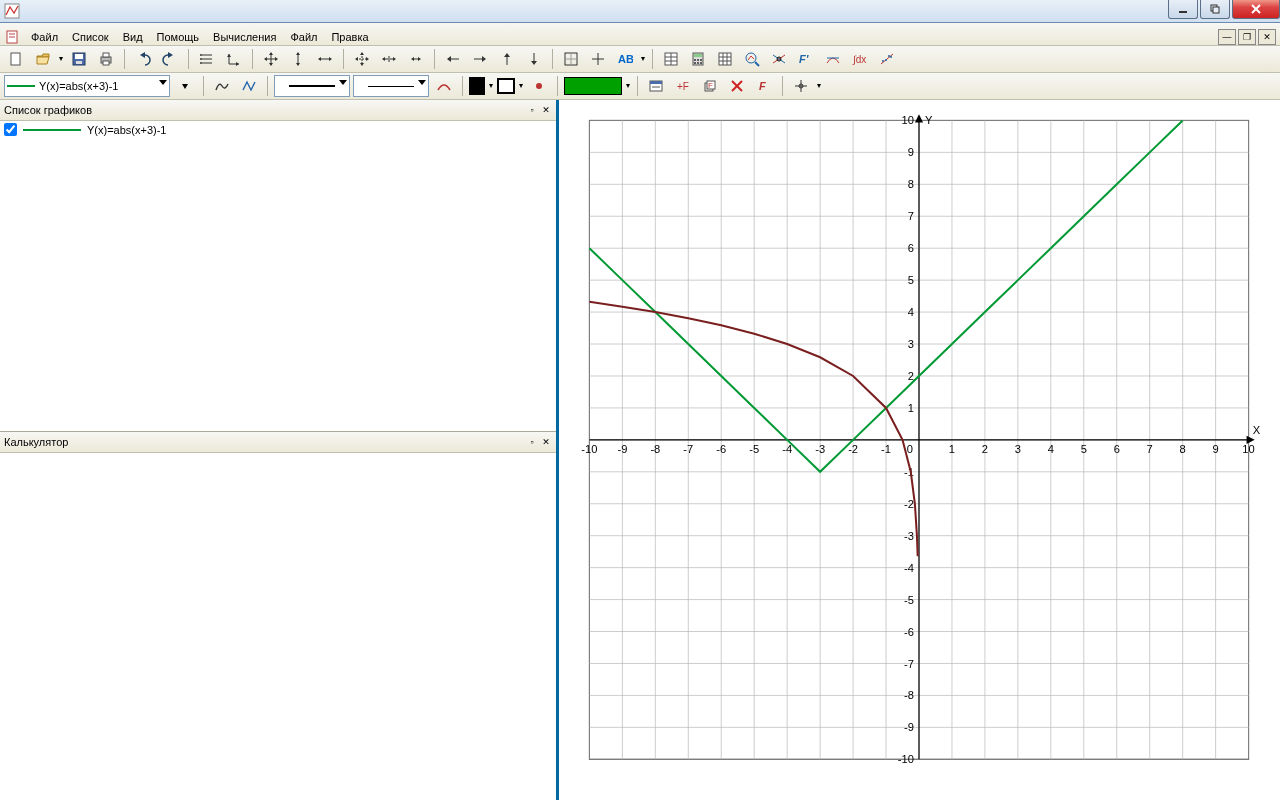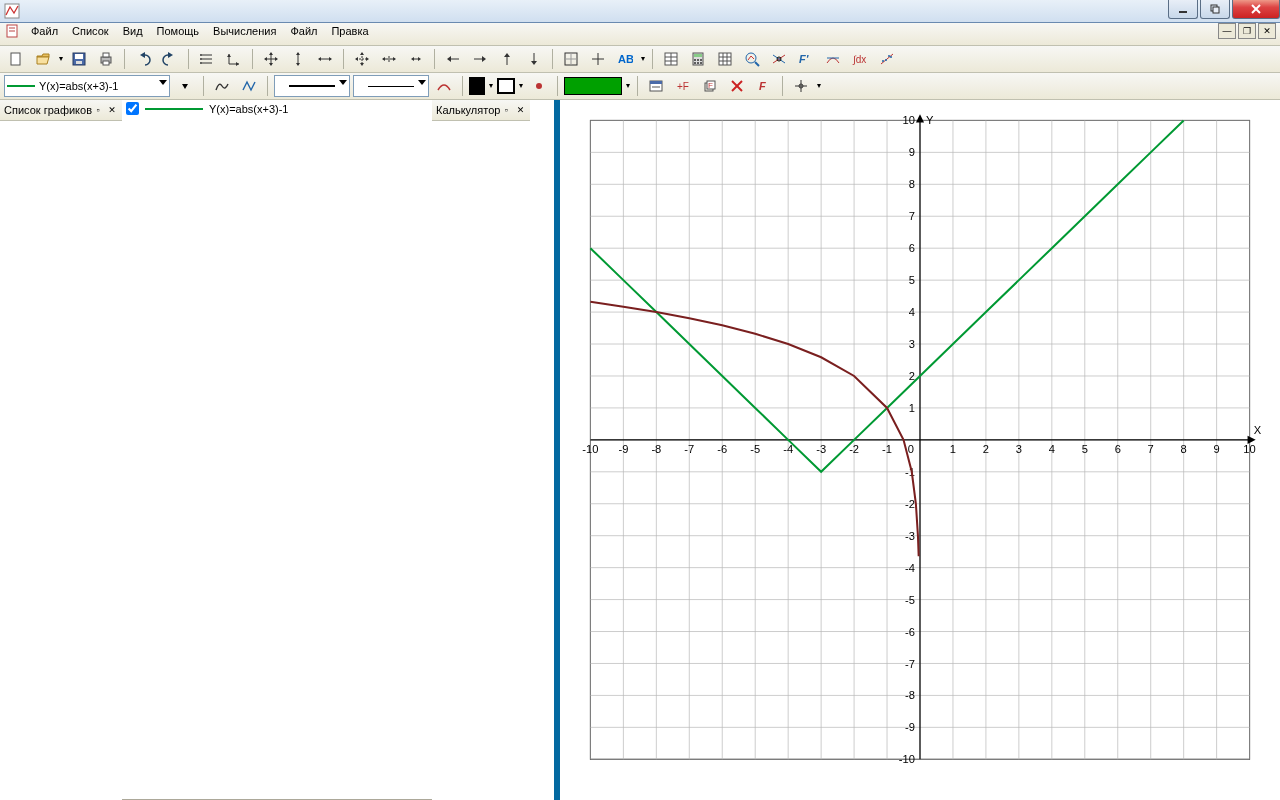--- a/index.html
+++ b/index.html
@@ -2,35 +2,35 @@
 <html><head>
 <meta charset="utf-8">
 <style>
 html,body{margin:0;padding:0;font-family:Tahoma,Arial,sans-serif;font-size:11px;color:#000;background:#fff;width:1280px;height:800px;overflow:hidden}
 .titlebar{height:22px;background:linear-gradient(#e8f0f8,#d0dff0);display:flex;align-items:center;border-bottom:1px solid #6a8ab0;position:relative}
 .titlebar .appicon{width:16px;height:16px;margin:0 4px;display:inline-block}
 .titlebar .title{flex:1;color:#000}
 .winbtns{position:absolute;right:0;top:0;display:flex}
 .winbtn{width:28px;height:18px;margin-left:2px;border:1px solid #5a6e86;border-top:none;background:linear-gradient(#e8eef7,#c8d8ea);display:flex;align-items:center;justify-content:center;font-family:Arial;font-size:10px;border-radius:0 0 3px 3px}
 .winbtn.close{background:linear-gradient(#e98,#d44 40%,#c22);color:#fff;width:46px}
-.menubar{height:22px;background:linear-gradient(#f7f7f4,#ece9d8);border-bottom:1px solid #c0c0b0;display:flex;align-items:flex-start;padding-left:4px}
+.menubar{height:22px;background:linear-gradient(#f7f7f4,#ece9d8);border-bottom:1px solid #c0c0b0;display:flex;align-items:flex-end;padding-left:4px}
 .menubar .mitem{padding:2px 7px;cursor:default}
 .menubar .docicon{width:16px;height:16px;margin-right:4px;display:flex;align-items:center;justify-content:center;color:#b44}
 .mdi-btns{margin-left:auto;display:flex;padding-right:4px}
 .mdi-btns span{width:16px;height:14px;border:1px solid #888;margin-left:2px;font-size:9px;display:flex;align-items:center;justify-content:center;background:#ece9d8}
 .toolbar{height:26px;background:linear-gradient(#f7f7f4,#ece9d8);border-bottom:1px solid #c0c0b0;display:flex;align-items:center;padding:0 4px;gap:3px}
 .tbtn{width:22px;height:22px;display:flex;align-items:center;justify-content:center;border:1px solid transparent}
 .tsep{width:1px;height:20px;background:#b0b0a0;margin:0 3px}
 .tdropdown{width:160px;height:20px;border:1px solid #7f9db9;background:#fff;display:flex;align-items:center;font-size:11px;padding:0 2px;position:relative}
 .tdropdown .dd-arrow{position:absolute;right:2px;top:4px;width:0;height:0;border-left:4px solid transparent;border-right:4px solid transparent;border-top:5px solid #000}
 .tswatch{width:60px;height:16px;border:1px solid #000}
 .line-sample{width:46px;height:0;border-top:2px solid #000}
 .line-sample.thin{border-top:1px solid #000}
 .mainarea{display:flex;height:700px}
-.leftpane{width:556px;display:flex;flex-direction:row;border-right:6px solid #0369a1}
+.leftpane{width:556px;display:flex;flex-direction:column;border-right:3px solid #0369a1}
 .panelhdr{height:18px;background:linear-gradient(#f7f7f4,#ece9d8);border-bottom:1px solid #c0c0b0;font-size:11px;padding:1px 4px;display:flex;align-items:center}
 .panelhdr .pbtns{margin-left:auto;display:flex;gap:2px}
 .panelhdr .pbtns span{width:12px;height:12px;font-size:9px;display:flex;align-items:center;justify-content:center}
 .graphlist{flex:0 0 310px;background:#fff;overflow:auto;border-bottom:1px solid #aca899}
 .glrow{display:flex;align-items:center;height:17px;padding-left:4px;gap:6px}
 .glrow input[type=checkbox]{margin:0}
 .glrow .linesamp{width:58px;height:0}
 .calcpane{flex:1;background:#fff}
 .plotpane{flex:1;background:#fff;position:relative}
 svg{display:block}

